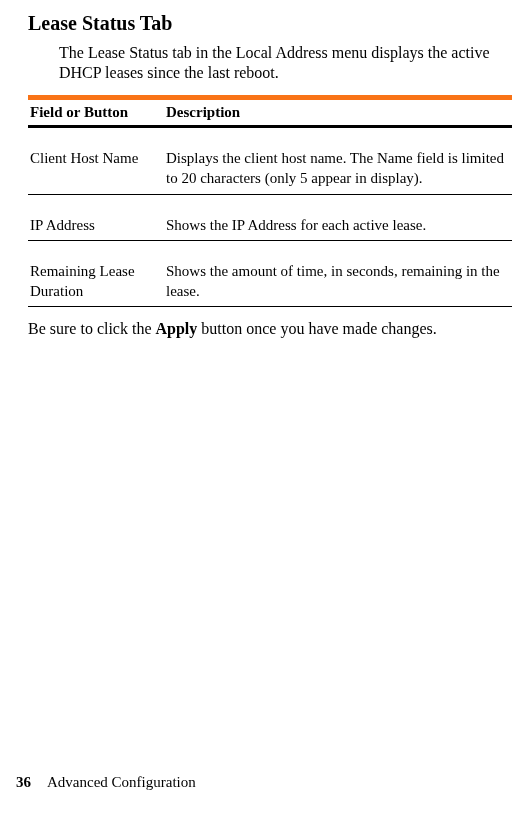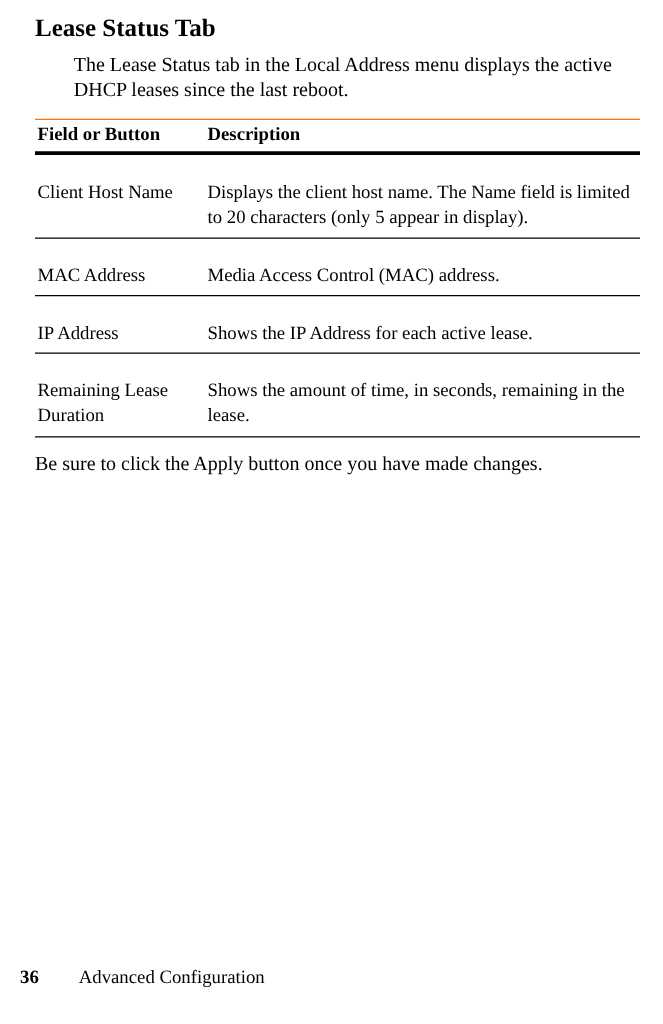--- a/index.html
+++ b/index.html
@@ -27,21 +27,21 @@
       line-height: 1.25;
       margin-bottom: 12px;
       margin-left: 31px;
     }
     table.field-table {
       width: 100%;
       border-collapse: collapse;
       font-size: 15px;
     }
     table.field-table thead tr {
-      border-top: 1px solid #f97316;
+      border-top: 5px solid #f97316;
       border-bottom: 3px solid #000;
     }
     table.field-table th {
       font-weight: bold;
       text-align: left;
       padding: 4px 6px 4px 2px;
       vertical-align: top;
     }
     table.field-table th.col-field {
       width: 136px;
@@ -56,31 +56,31 @@
     }
     table.field-table td.col-field {
       width: 136px;
     }
     .outro-text {
       font-size: 16px;
       margin-top: 12px;
       line-height: 1.25;
     }
     .outro-text .bold {
-      font-weight: normal;
+      font-weight: bold;
     }
     .footer {
       position: absolute;
       bottom: 28px;
       left: 16px;
       font-size: 15px;
     }
     .footer .page-num {
       font-weight: bold;
-      margin-right: 32px;
+      margin-right: 16px;
     }
   </style>
 </head>
 <body>
 
 <h2 class="section-title">Lease Status Tab</h2>
 
 <p class="intro-text">The Lease Status tab in the Local Address menu displays the active DHCP leases since the last reboot.</p>
 
 <table class="field-table">
@@ -89,24 +89,20 @@
       <th class="col-field">Field or Button</th>
       <th>Description</th>
     </tr>
   </thead>
   <tbody>
     <tr>
       <td class="col-field">Client Host Name</td>
       <td>Displays the client host name. The Name field is limited to 20 characters (only 5 appear in display).</td>
     </tr>
     <tr>
-      <td class="col-field">MAC Address</td>
-      <td>Media Access Control (MAC) address.</td>
-    </tr>
-    <tr>
       <td class="col-field">IP Address</td>
       <td>Shows the IP Address for each active lease.</td>
     </tr>
     <tr>
       <td class="col-field">Remaining Lease Duration</td>
       <td>Shows the amount of time, in seconds, remaining in the lease.</td>
     </tr>
   </tbody>
 </table>
 

